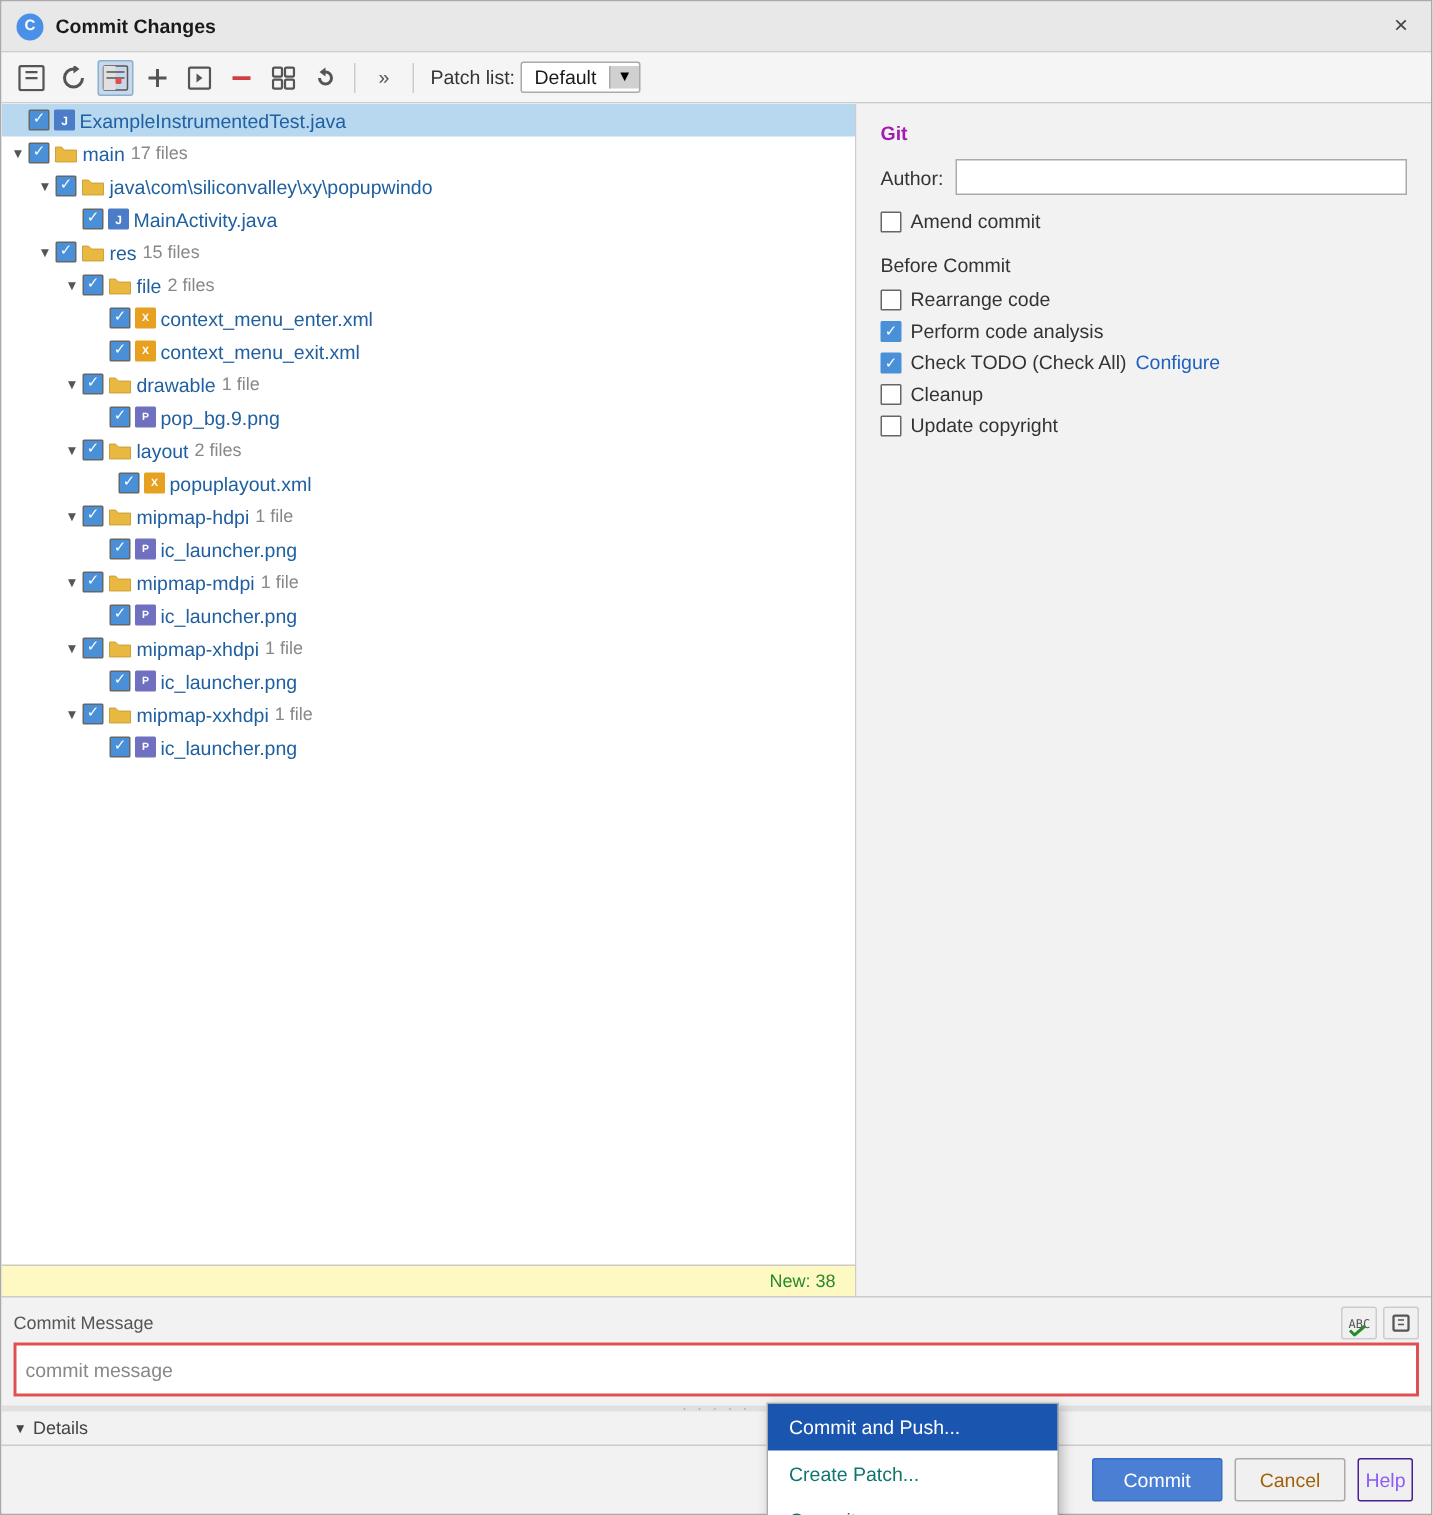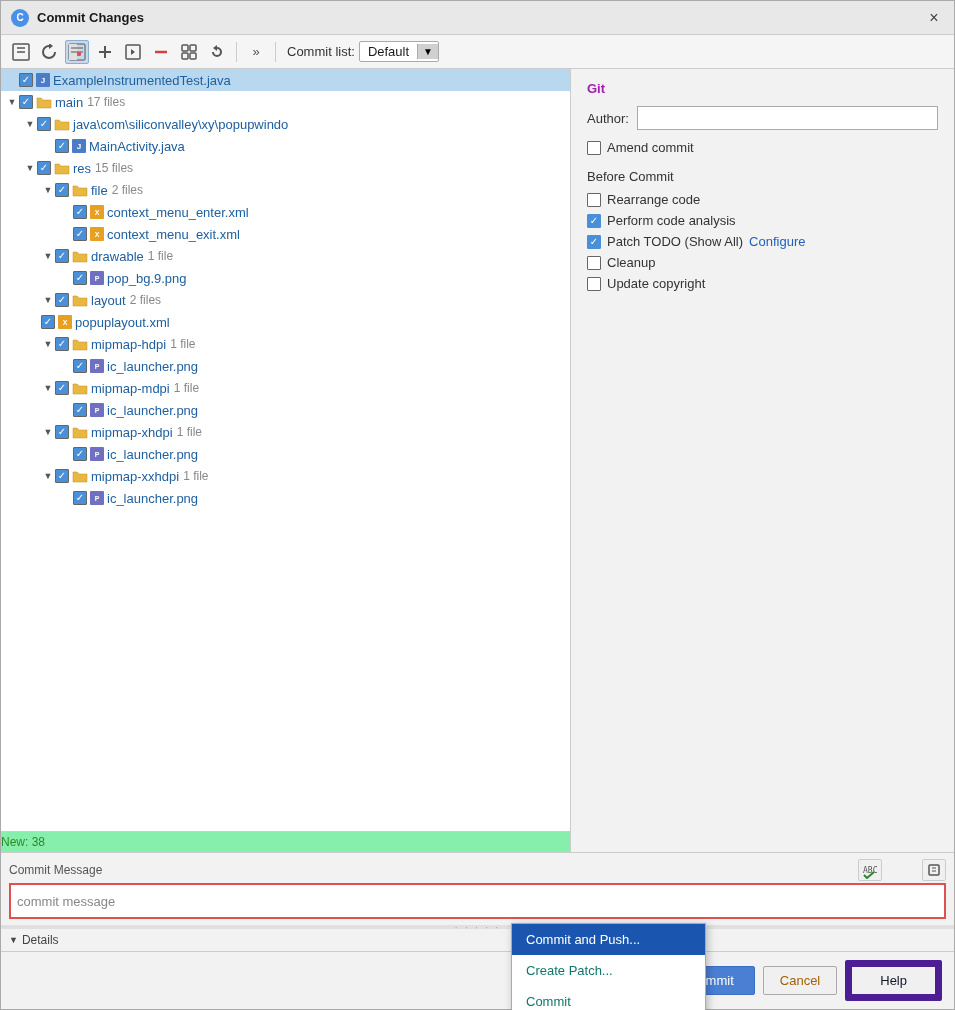--- a/index.html
+++ b/index.html
@@ -222,23 +222,24 @@
       align-items: center;
       justify-content: center;
       color: white;
       font-size: 7px;
       font-weight: bold;
       margin-right: 3px;
       flex-shrink: 0;
     }
     .tree-status-bar {
       border-top: 1px solid #ccc;
-      padding: 3px 0;
-      background: #86efac;
-      display: flex;
+      padding: 3px 13px;
+      background: #fef9c3;
+      display: flex;
+      justify-content: flex-end;
       font-size: 12px;
     }
     .new-count { color: #2a8a2a; font-weight: 500; }
     .right-panel {
       flex: 1;
       padding: 12px 16px;
       background: #f2f2f2;
       display: flex;
       flex-direction: column;
     }
@@ -340,21 +341,20 @@
       width: 24px;
       height: 22px;
       border: 1px solid #ccc;
       background: #f0f0f0;
       border-radius: 2px;
       cursor: pointer;
       display: flex;
       align-items: center;
       justify-content: center;
       font-size: 11px;
-      margin-left: 36px;
     }
     .commit-message-area {
       padding: 0 8px 6px 8px;
     }
     .commit-input {
       width: 100%;
       height: 36px;
       border: 2px solid #e05050;
       background: white;
       padding: 4px 6px;
@@ -405,23 +405,23 @@
       background: #f0f0f0;
       color: #a16207;
       border: 1px solid #aaa;
       padding: 6px 16px;
       font-size: 13px;
       cursor: pointer;
       border-radius: 2px;
     }
     .btn-help {
       background: #f0f0f0;
-      color: #0f172a;
-      border: 7px solid #4c1d95;
-      padding: 6px 28px;
+      color: #8b5cf6;
+      border: 1px solid #4c1d95;
+      padding: 6px 4px;
       font-size: 13px;
       cursor: pointer;
       border-radius: 2px;
     }
     .scrollbar-area {
       overflow-y: auto;
     }
     .dropdown-popup-menu {
       position: absolute;
       top: 0;
@@ -509,21 +509,21 @@
     <button class="toolbar-btn" title="Revert">
       <svg width="16" height="16" viewBox="0 0 16 16">
           <path d="M3 8A5 5 0 1 0 8 3V1L4 4l4 3V5a3 3 0 1 1-3 3H3z" fill="#555"></path>
         </svg>
     </button>
     <div class="toolbar-separator"></div>
     <button class="toolbar-btn" title="More">
       <span style="font-size:13px;color:#555;">»</span>
     </button>
     <div class="toolbar-separator"></div>
-    <span class="changelist-label">Commit list:</span>
+    <span class="changelist-label">Patch list:</span>
     <div class="changelist-dropdown">
       <span class="changelist-value">Default</span>
       <span class="changelist-arrow">▼</span>
     </div>
   </div>
 
   <div class="main-content">
 
     <div class="left-panel">
       <div class="file-tree scrollbar-area" id="file-tree-container">
@@ -616,21 +616,21 @@
             <span class="tree-arrow">▼</span>
             <span class="checkbox"></span>
             <span class="folder-icon">
               <svg class="folder-svg" viewBox="0 0 16 14">
                 <path d="M1 3 L1 13 L15 13 L15 5 L7 5 L5 3 Z" fill="#e8b840" stroke="#c09020" stroke-width="0.5"></path>
               </svg>
             </span>
             <span class="file-name-blue">layout</span>
             <span class="file-count">2 files</span>
           </div>
-          <div class="tree-item" style="padding-left: 26px;">
+          <div class="tree-item" style="padding-left: 64px;">
             <span class="tree-arrow"></span>
             <span class="checkbox"></span>
             <span class="file-icon-xml">X</span>
             <span class="file-name-blue">popuplayout.xml</span>
           </div>
           <div class="tree-item" style="padding-left: 40px;">
             <span class="tree-arrow">▼</span>
             <span class="checkbox"></span>
             <span class="folder-icon">
               <svg class="folder-svg" viewBox="0 0 16 14">
@@ -726,21 +726,21 @@
           <div class="option-row">
             <span class="checkbox-unchecked"></span>
             <span class="option-text">Rearrange code</span>
           </div>
           <div class="option-row">
             <span class="checkbox-checked">✓</span>
             <span class="option-text">Perform code analysis</span>
           </div>
           <div class="option-row">
             <span class="checkbox-checked">✓</span>
-            <span class="option-text">Patch TODO (Show All)</span>
+            <span class="option-text">Check TODO (Check All)</span>
             <span class="configure-link">Configure</span>
           </div>
           <div class="option-row">
             <span class="checkbox-unchecked"></span>
             <span class="option-text">Cleanup</span>
           </div>
           <div class="option-row">
             <span class="checkbox-unchecked"></span>
             <span class="option-text">Update copyright</span>
           </div>

